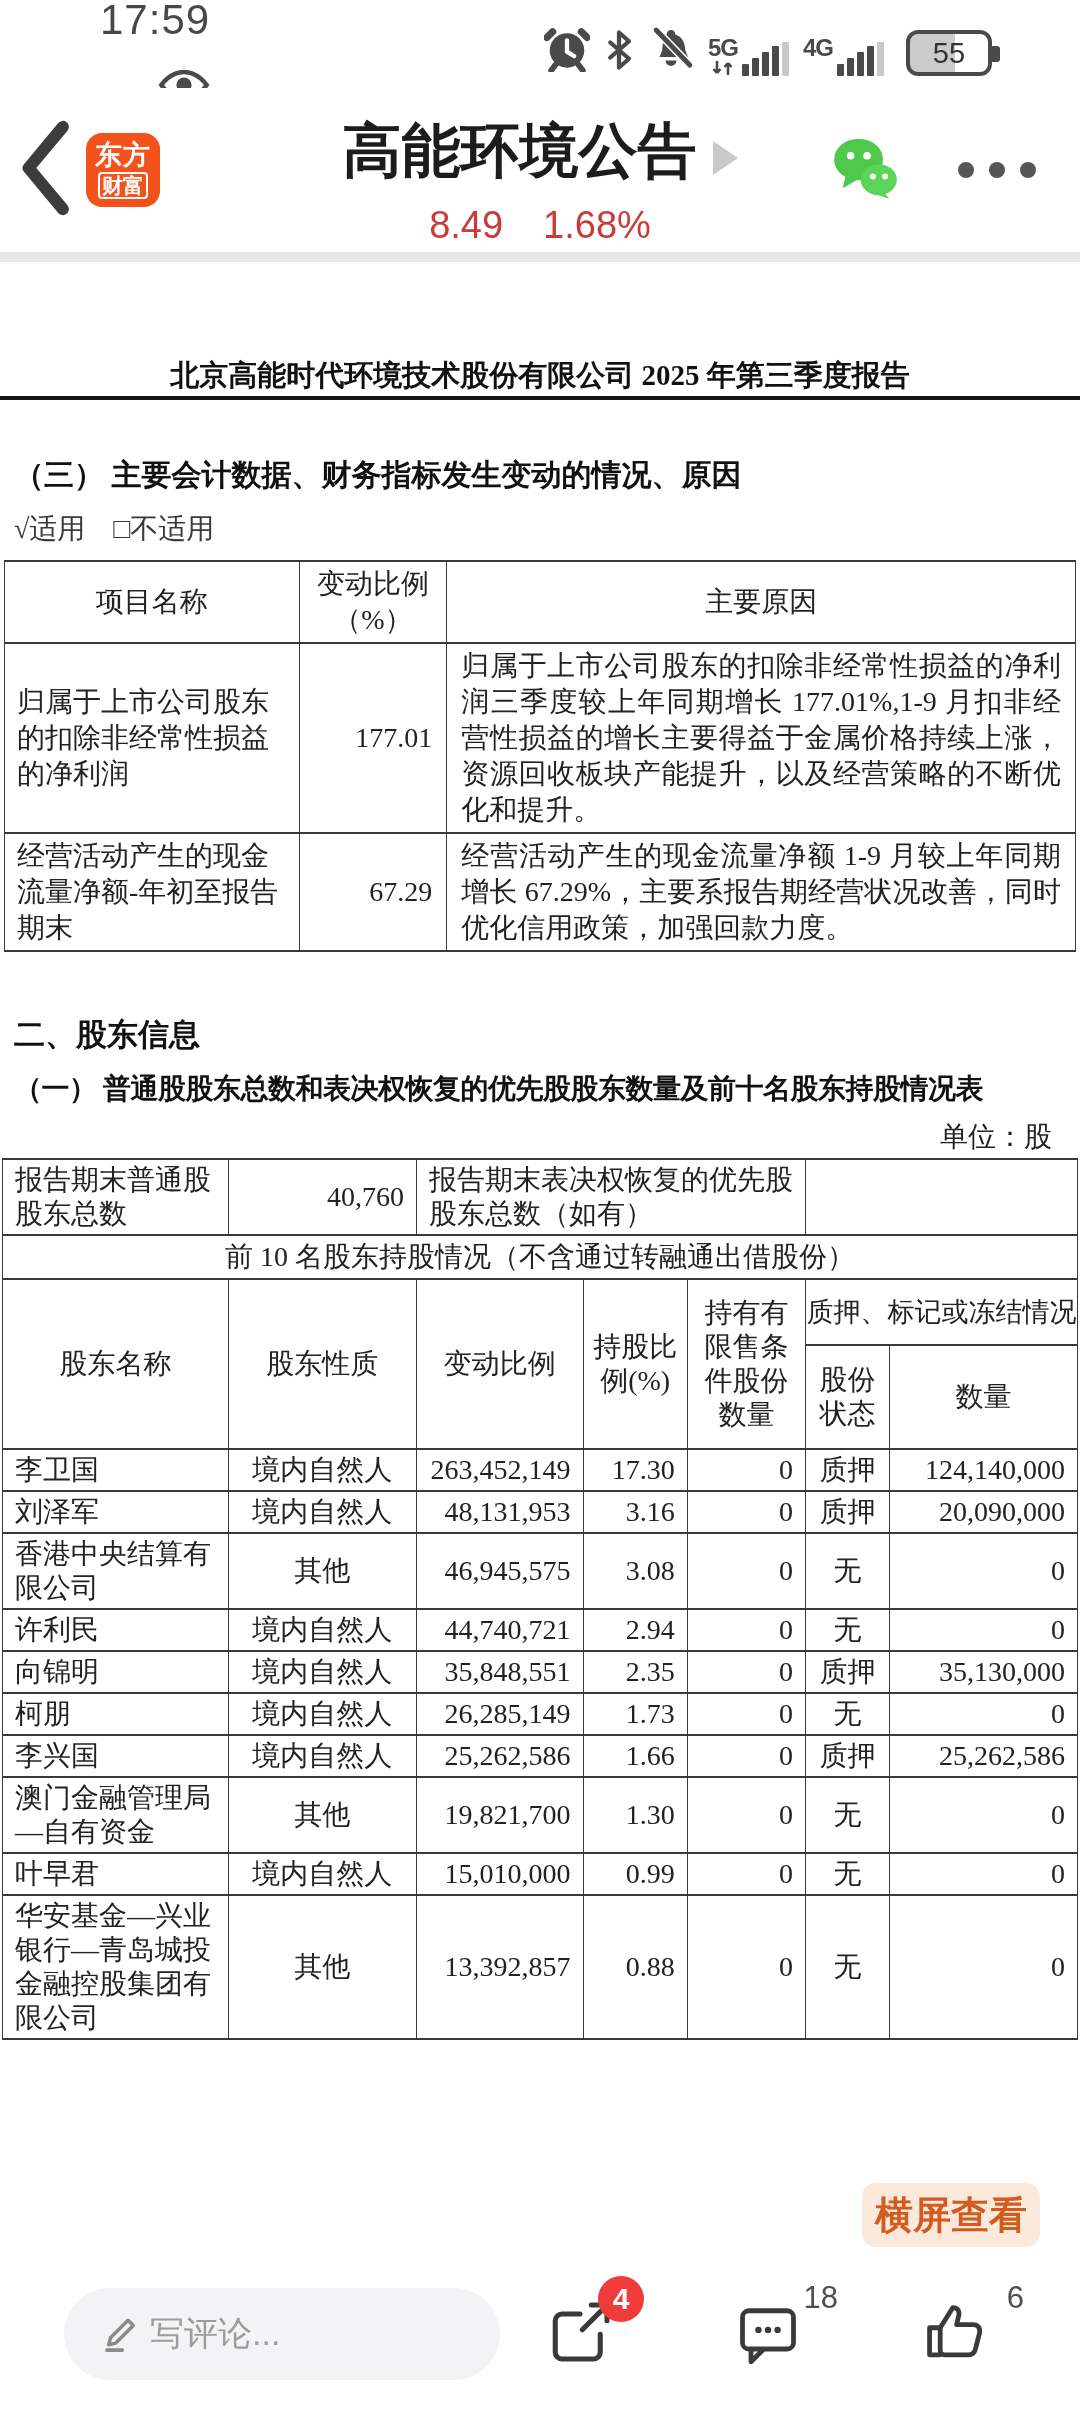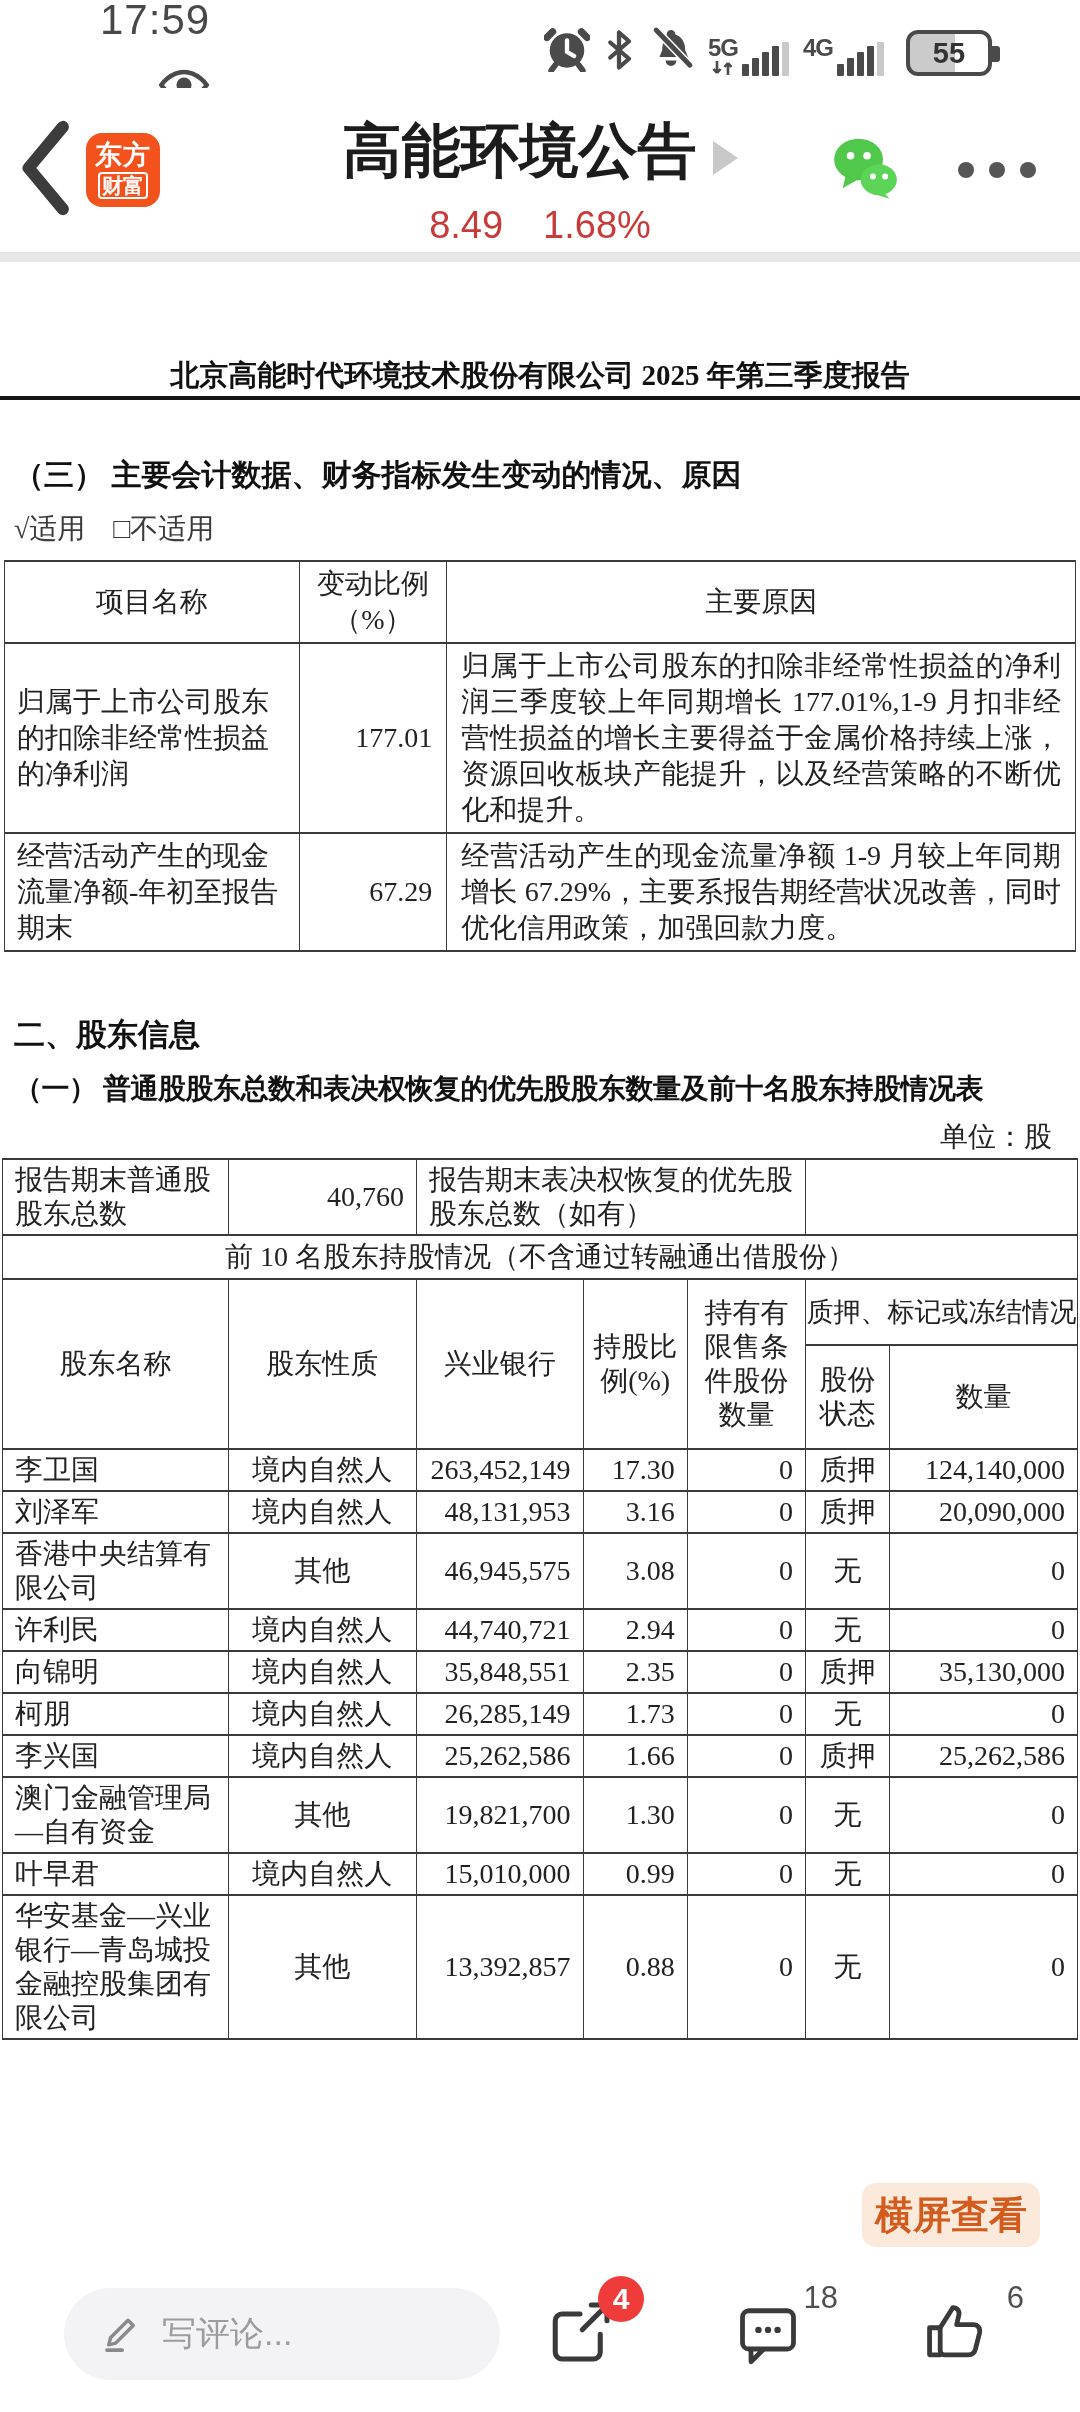--- a/index.html
+++ b/index.html
@@ -13,21 +13,21 @@
   .sb-left { display:flex; align-items:flex-end; gap:24px;flex-direction:column; }
   .sb-right { margin-left:auto; display:flex; align-items:flex-end; gap:14px; }
   .sig { display:flex; align-items:flex-end; gap:4px; }
   .sig-col { display:flex; flex-direction:column; align-items:center; line-height:1; }
   .sig-label { font-size:24px; font-weight:700; color:#4a4a4a; letter-spacing:-1px; }
   .bars { display:flex; align-items:flex-end; gap:3px; }
   .bars i { display:block; width:7px; background:#4a4a4a; border-radius:1px; }
   .bars i.lt { background:#c9c9c9; }
   .battery { width:86px; height:46px; border:4px solid #4a4a4a; border-radius:12px; position:relative;
              display:flex; align-items:center; justify-content:center; margin-left:8px;
-             font-size:29px; font-weight:700; color:#333;
+             font-size:29px; font-weight:400; color:#333;
              background:linear-gradient(90deg,#cbcbcb 0 58%, #ffffff 58%); }
   .battery .nub { position:absolute; right:-12px; top:12px; width:8px; height:16px; background:#4a4a4a; border-radius:0 3px 3px 0; }
 
   
   .app-header { position:relative; height:164px; display:flex; align-items:center; padding:0 44px 0 18px; background:#fff; }
   .logo { width:74px; height:74px; margin-left:16px; background:#f4521d; border-radius:16px; color:#fff;
           display:flex; flex-direction:column; align-items:center; justify-content:center;text-align:center; }
   .logo .l1 { font-size:27px; font-weight:700; line-height:28px; letter-spacing:1px; }
   .logo .l2 { font-size:21px; font-weight:700; line-height:23px; margin-top:3px; border:2px solid #fff; border-radius:4px; padding:0 2px; }
   .hdr-center { position:absolute; left:50%; top:24px; transform:translateX(-50%); width:720px; text-align:center; }
@@ -79,21 +79,21 @@
 
   
   .landscape-btn { position:absolute; top:2183px; right:40px; width:178px; height:64px; background:#fbe9db;
                    color:#d35b1e; font-family:"Liberation Sans",sans-serif; font-weight:700; font-size:38px;
                    line-height:64px; text-align:center; border-radius:14px; z-index:5; }
 
   
   .bottom-bar { position:absolute; left:0; right:0; bottom:0; height:146px; background:#fff;
                 display:flex; align-items:center; padding:0 64px 10px; z-index:6; }
   .comment-pill { width:436px; height:92px; border-radius:46px; background:#f3f3f5; display:flex; align-items:center;
-                  padding-left:36px; gap:20px; }
+                  padding-left:36px; gap:8px; }
   .comment-pill .ph { font-size:34px; color:#9c9c9c; }
   .actions { display:flex; align-items:center; gap:118px; margin-left:auto; margin-right:28px; }
   .action { position:relative; }
   .badge { position:absolute; top:-20px; right:-28px; width:46px; height:46px; border-radius:50%; background:#f03b3b;
            color:#fff; font-size:30px; font-weight:700; line-height:46px; text-align:center; }
   .cnt { position:absolute; top:-18px; right:-36px; font-size:31px; color:#4f4f4f; }
 </style>
 </head>
 <body>
 
@@ -264,21 +264,21 @@
           <td class="ar">40,760</td>
           <td class="al" colspan="3">报告期末表决权恢复的优先股股东总数（如有）</td>
           <td colspan="2"></td>
         </tr>
         <tr class="capRow">
           <td colspan="7" class="ac">前 10 名股东持股情况（不含通过转融通出借股份）</td>
         </tr>
         <tr class="h1">
           <th rowspan="2">股东名称</th>
           <th rowspan="2">股东性质</th>
-          <th rowspan="2">兴业银行</th>
+          <th rowspan="2">变动比例</th>
           <th rowspan="2">持股比例(%)</th>
           <th rowspan="2">持有有限售条件股份数量</th>
           <th colspan="2" class="pledge">质押、标记或冻结情况</th>
         </tr>
         <tr class="h2">
           <th>股份状态</th>
           <th>数量</th>
         </tr>
       </tbody>
       <tbody class="data">

